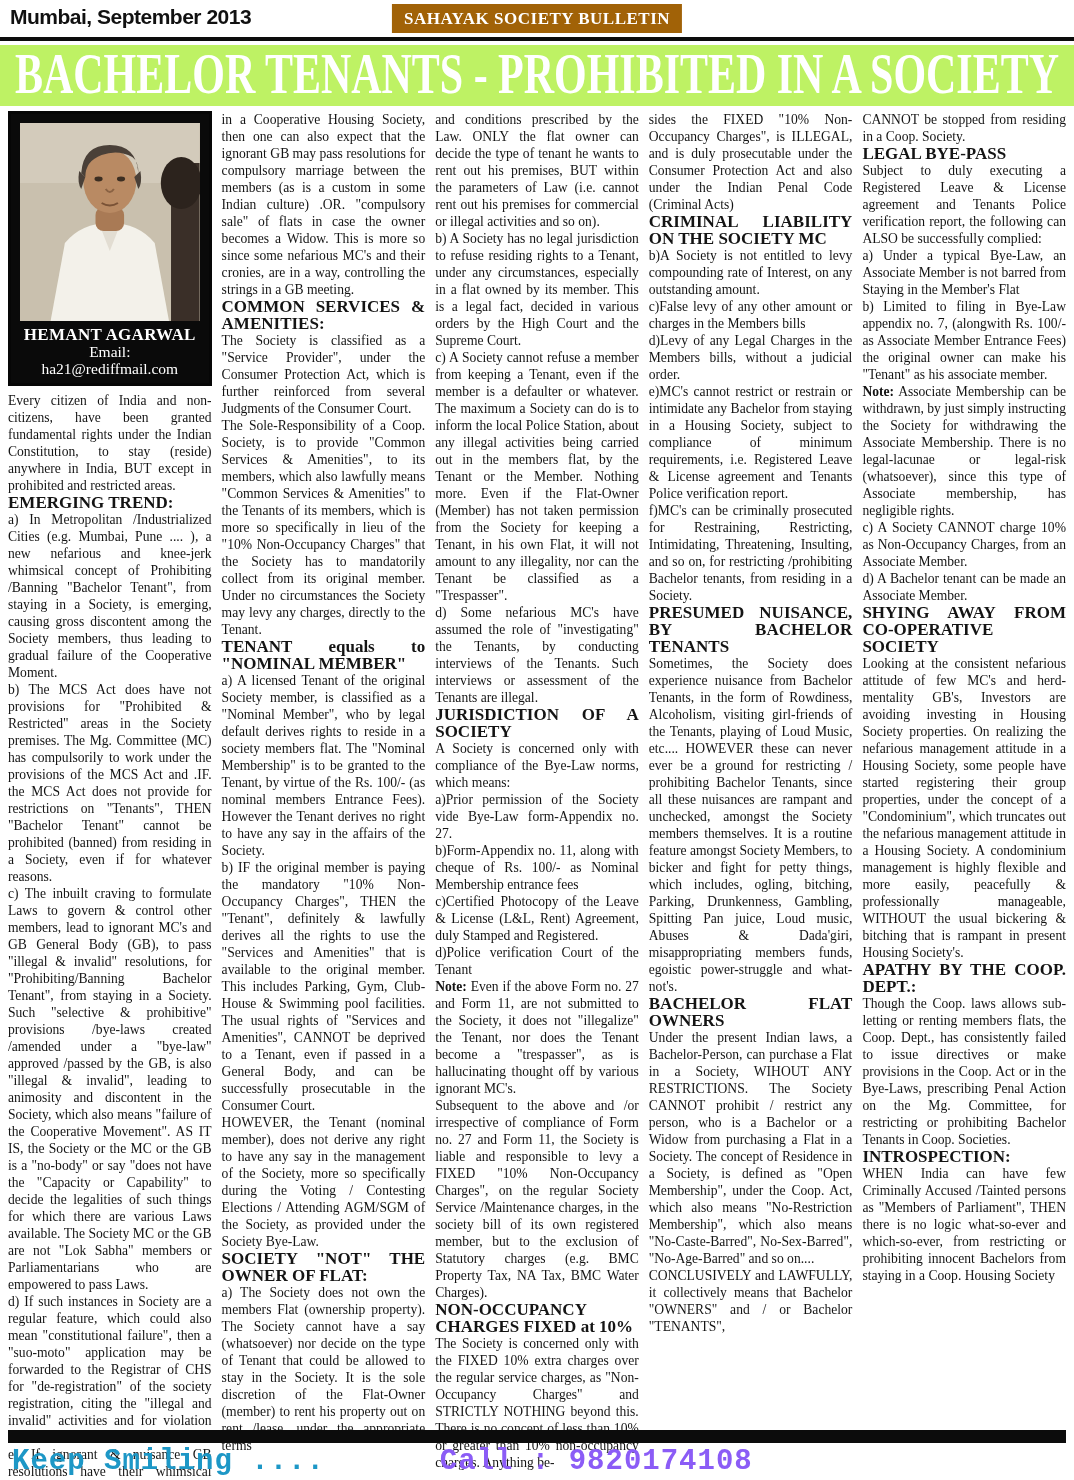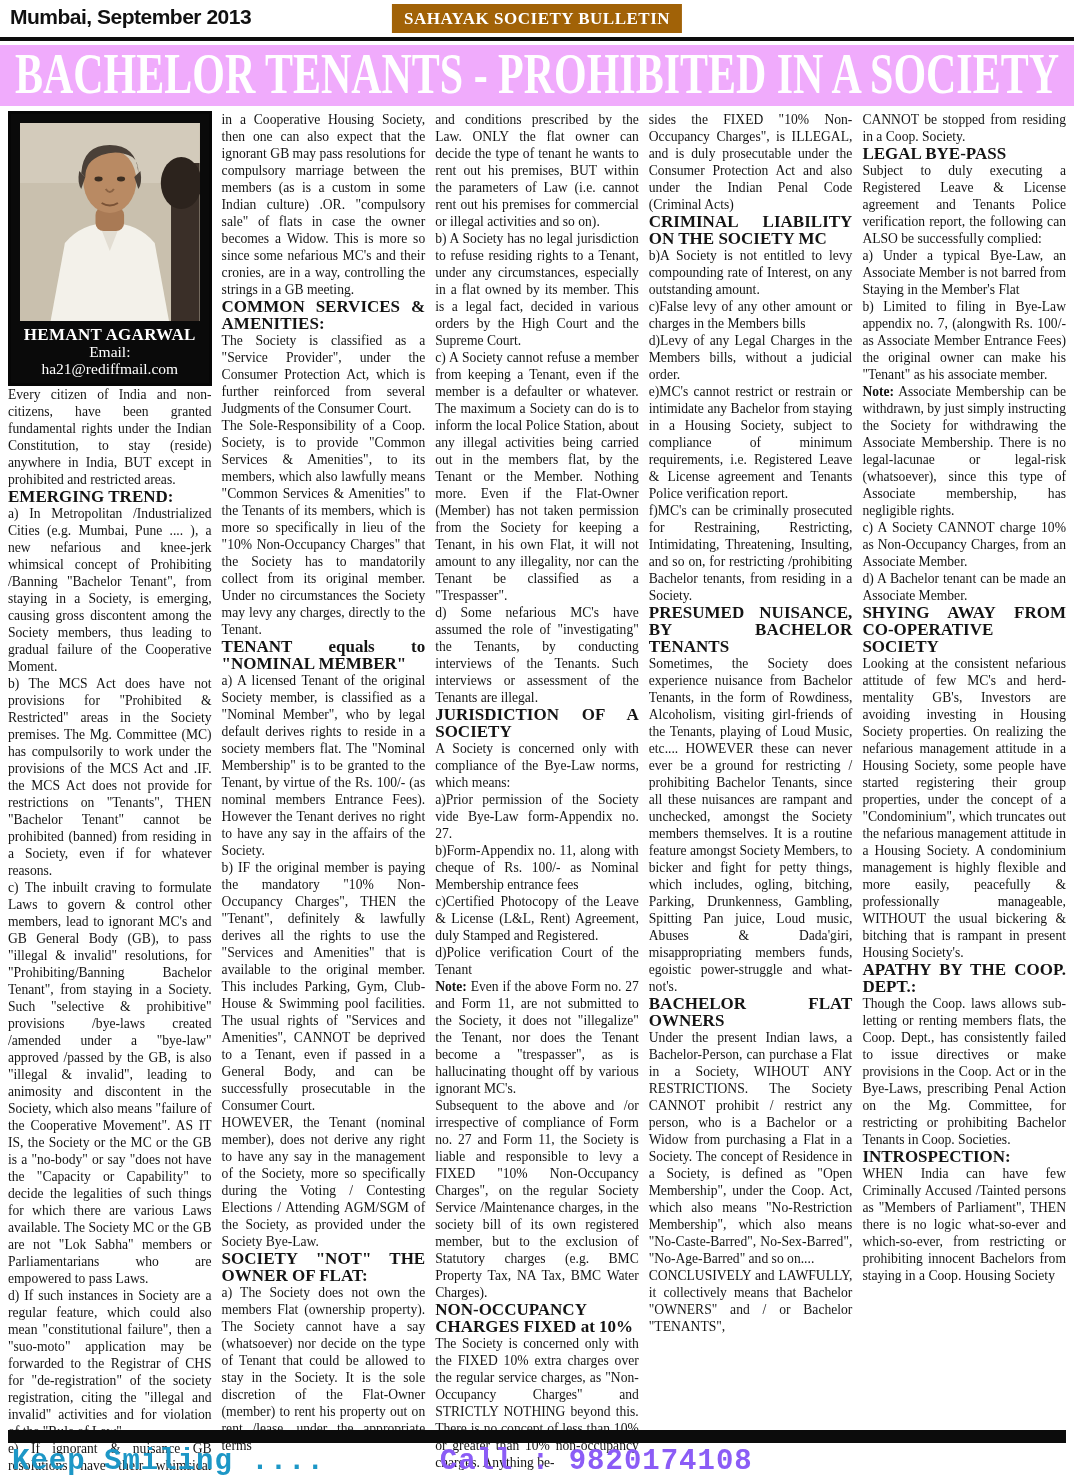--- a/index.html
+++ b/index.html
@@ -15,38 +15,39 @@
     font-family:"Liberation Sans", sans-serif; font-weight:bold;
     font-size:21px; letter-spacing:-0.5px; color:#111;
   }
   .bulletin-box {
     position:absolute; left:50%; top:4px; transform:translateX(-50%);
     background:#a16207; color:#fff; padding:5px 12px 4px;
     font-weight:bold; font-size:17px; letter-spacing:0.5px; white-space:nowrap;
   }
   
   .banner {
-    margin-top:4px; background:#f0abfc; height:61px;
+    margin-top:4px; background:#bef264; height:61px;
     display:flex; align-items:flex-start; justify-content:center;
   }
   .banner svg { display:block; }
   
   .content {
     display:flex; gap:10px; padding:5px 8px 0 8px;
     height:1327px; box-sizing:border-box;
   }
   .col {
     flex:1 1 0; min-width:0;
     font-size:13.6px; line-height:17px; text-align:justify;
   }
   .blk { margin:0; text-align:justify; }
   .blk.hd { font-weight:bold; font-size:17px; }
   
   .photo-frame {
     border:3px solid #060606; background:#0a0a0a; padding:9px 9px 6px;
+    margin-bottom:6px;
   }
   .photo { width:100%; height:198px; display:block; background:#c9bfae; }
   .caption { text-align:center; color:#ffffff; padding-top:5px; }
   .caption .nm { font-weight:bold; font-size:17px; letter-spacing:0.3px; }
   .caption .em { font-weight:normal; font-size:15.5px; }
   
   .bottom-bar { position:absolute; left:8px; right:8px; top:1430px; height:13px; background:#0c0c0c; }
   .footer-line {
     position:absolute; left:0; right:0; top:1443px; height:37px;
     display:flex; align-items:center;

